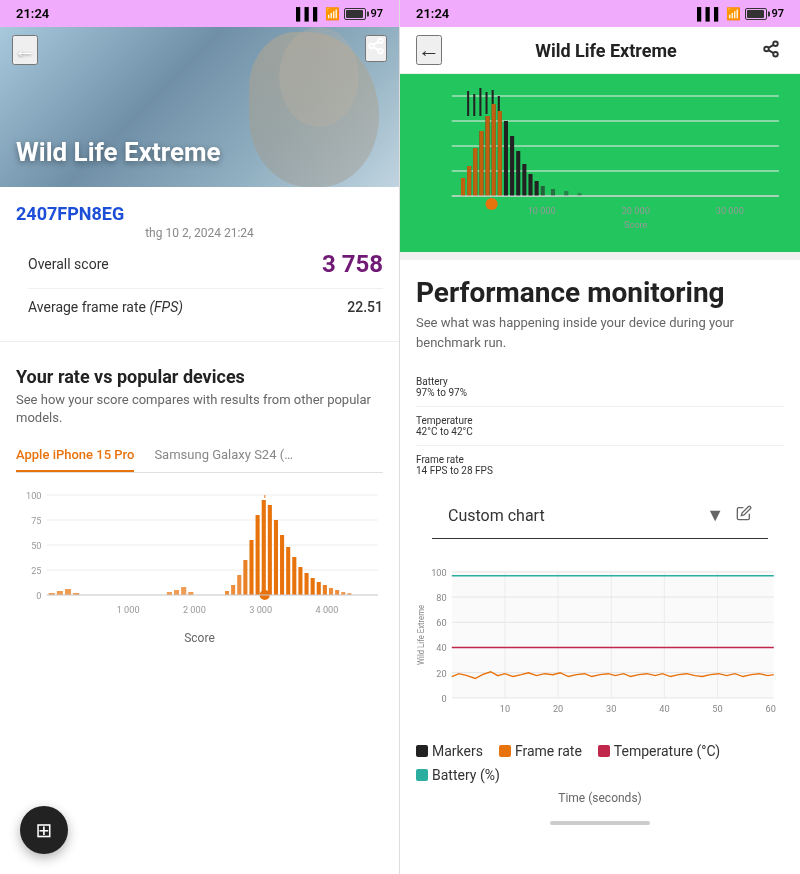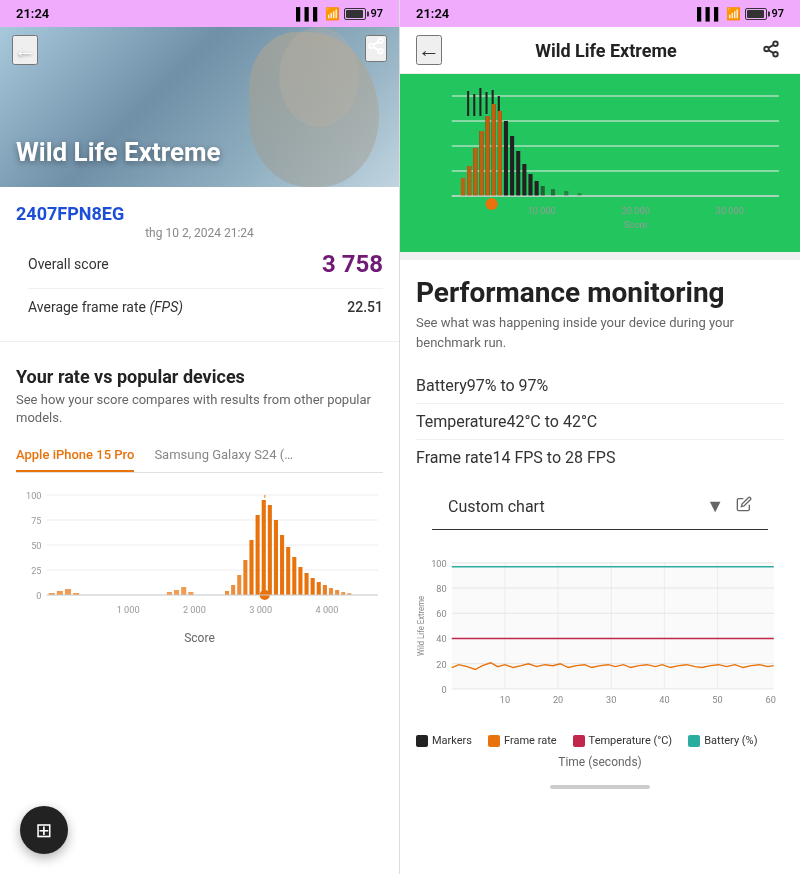--- a/index.html
+++ b/index.html
@@ -307,24 +307,25 @@
       margin-bottom: 4px;
     }
     .perf-desc {
       font-size: 13px;
       color: #666;
       margin-bottom: 16px;
       line-height: 1.5;
     }
     .perf-row {
       display: flex;
-      justify-content: flex-start;
+      justify-content: space-between;
       padding: 8px 0;
       border-bottom: 1px solid #f0f0f0;
-      font-size: 16px;
+      font-size: 10px;
+      flex-direction: column;
     }
     .perf-row-label { color: #333; }
     .perf-row-value { color: #333; font-weight: 400; }
 
     
     .chart-selector {
       display: flex;
       align-items: center;
       padding: 12px 16px;
       border-bottom: 1.5px solid #333;
@@ -349,21 +350,21 @@
     }
     .perf-chart-svg {
       width: 100%;
       height: 160px;
     }
     .perf-legend {
       display: flex;
       flex-wrap: wrap;
       gap: 8px 16px;
       padding: 4px 16px 8px 16px;
-      font-size: 11px;
+      font-size: 14px;
       color: #333;
     }
     .legend-item {
       display: flex;
       align-items: center;
       gap: 4px;
     }
     .legend-dot {
       width: 12px;
       height: 12px;

